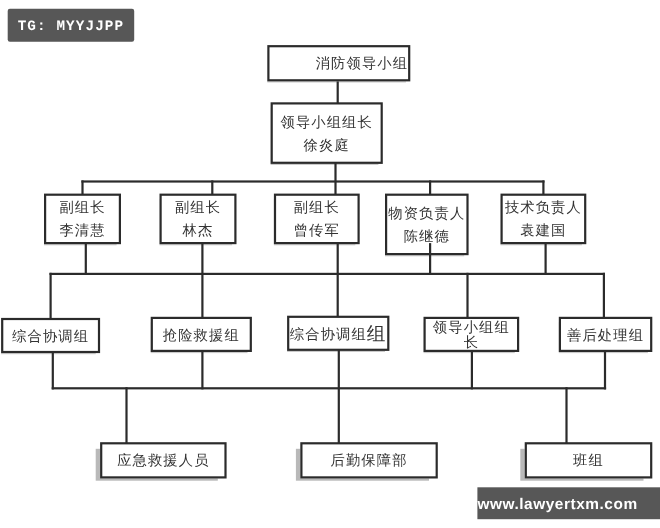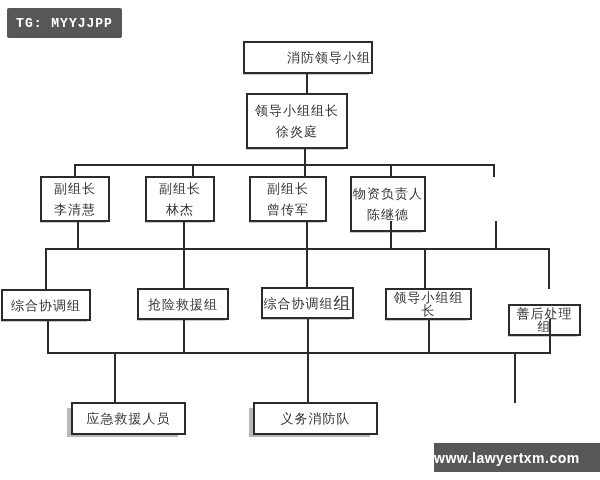--- a/index.html
+++ b/index.html
@@ -26,34 +26,34 @@
   }
   
   .box{
     position:absolute;background:#fff;border:2px solid #2b2b2b;box-sizing:border-box;
     display:flex;align-items:center;justify-content:center;text-align:center;
     font-size:13px;letter-spacing:1px;line-height:1;
     box-shadow:-2px 3px 0 -2px rgba(150,150,150,.5);
   }
   .box.two{flex-direction:column;gap:8px;}
   .box .big{font-size:17px;letter-spacing:1px;}
-  .box.shadow5{box-shadow:-6px 4px 0 -2px #b9b9b9;}
+  .box.shadow5{box-shadow:-6px 4px 0 -2px #b9b9b9;margin-left:20px;}
   
   .b-l1-0{left:243px;top:41px;width:130px;height:33px;padding-left:42px;}
   .b-l2-0{left:246px;top:93px;width:102px;height:56px;gap:11px;}
   .b-l3-0{left:40px; top:176px;width:70px;height:46px;}
   .b-l3-1{left:145px;top:176px;width:70px;height:46px;}
   .b-l3-2{left:249px;top:176px;width:78px;height:46px;}
   .b-l3-3{left:350px;top:176px;width:76px;height:56px;}
   .b-l3-4{left:455px;top:176px;width:78px;height:46px;}
   .b-l4-0{left:1px;  top:289px;width:90px;height:32px;}
   .b-l4-1{left:137px;top:288px;width:92px;height:32px;}
   .b-l4-2{left:261px;top:287px;width:93px;height:32px;}
   .b-l4-3{left:385px;top:288px;width:87px;height:32px;}
-  .b-l4-4{left:508px;top:304px;width:73px;height:32px;justify-content:center;}
+  .b-l4-4{left:508px;top:288px;width:85px;height:32px;justify-content:center;}
   .b-l5-0{left:71px; top:402px;width:115px;height:33px;}
   .b-l5-1{left:253px;top:402px;width:125px;height:33px;}
   .b-l5-2{left:457px;top:402px;width:116px;height:33px;}
   
   .ln{position:absolute;background:#2b2b2b;}
 </style>
 </head>
 <body>
 
 <div class="stage">
@@ -80,20 +80,24 @@
     <span>林杰</span>
   </div>
   <div class="box two b-l3-2">
     <span>副组长</span>
     <span>曾传军</span>
   </div>
   <div class="box two b-l3-3">
     <span>物资负责人</span>
     <span>陈继德</span>
   </div>
+  <div class="box two b-l3-4">
+    <span>技术负责人</span>
+    <span>袁建国</span>
+  </div>
 
   <div class="box b-l4-0">
     <span>综合协调组</span>
   </div>
   <div class="box b-l4-1">
     <span>抢险救援组</span>
   </div>
   <div class="box b-l4-2">
     <span>综合协调组</span>
       <span class="big">组</span>
@@ -102,21 +106,24 @@
     <span>领导小组组长</span>
   </div>
   <div class="box b-l4-4">
     <span>善后处理组</span>
   </div>
 
   <div class="box shadow5 b-l5-0">
     <span>应急救援人员</span>
   </div>
   <div class="box shadow5 b-l5-1">
-    <span>义务消防队</span>
+    <span>后勤保障部</span>
+  </div>
+  <div class="box shadow5 b-l5-2">
+    <span>班组</span>
   </div>
 
   <div class="ln" style="left:306px;top:74px;width:2px;height:20px;"></div>
   <div class="ln" style="left:304px;top:148px;width:2px;height:29px;"></div>
   <div class="ln" style="left:74px;top:164px;width:2px;height:13px;"></div>
   <div class="ln" style="left:192px;top:164px;width:2px;height:13px;"></div>
   <div class="ln" style="left:390px;top:164px;width:2px;height:13px;"></div>
   <div class="ln" style="left:493px;top:164px;width:2px;height:13px;"></div>
   <div class="ln" style="left:77px;top:221px;width:2px;height:29px;"></div>
   <div class="ln" style="left:183px;top:221px;width:2px;height:68px;"></div>

